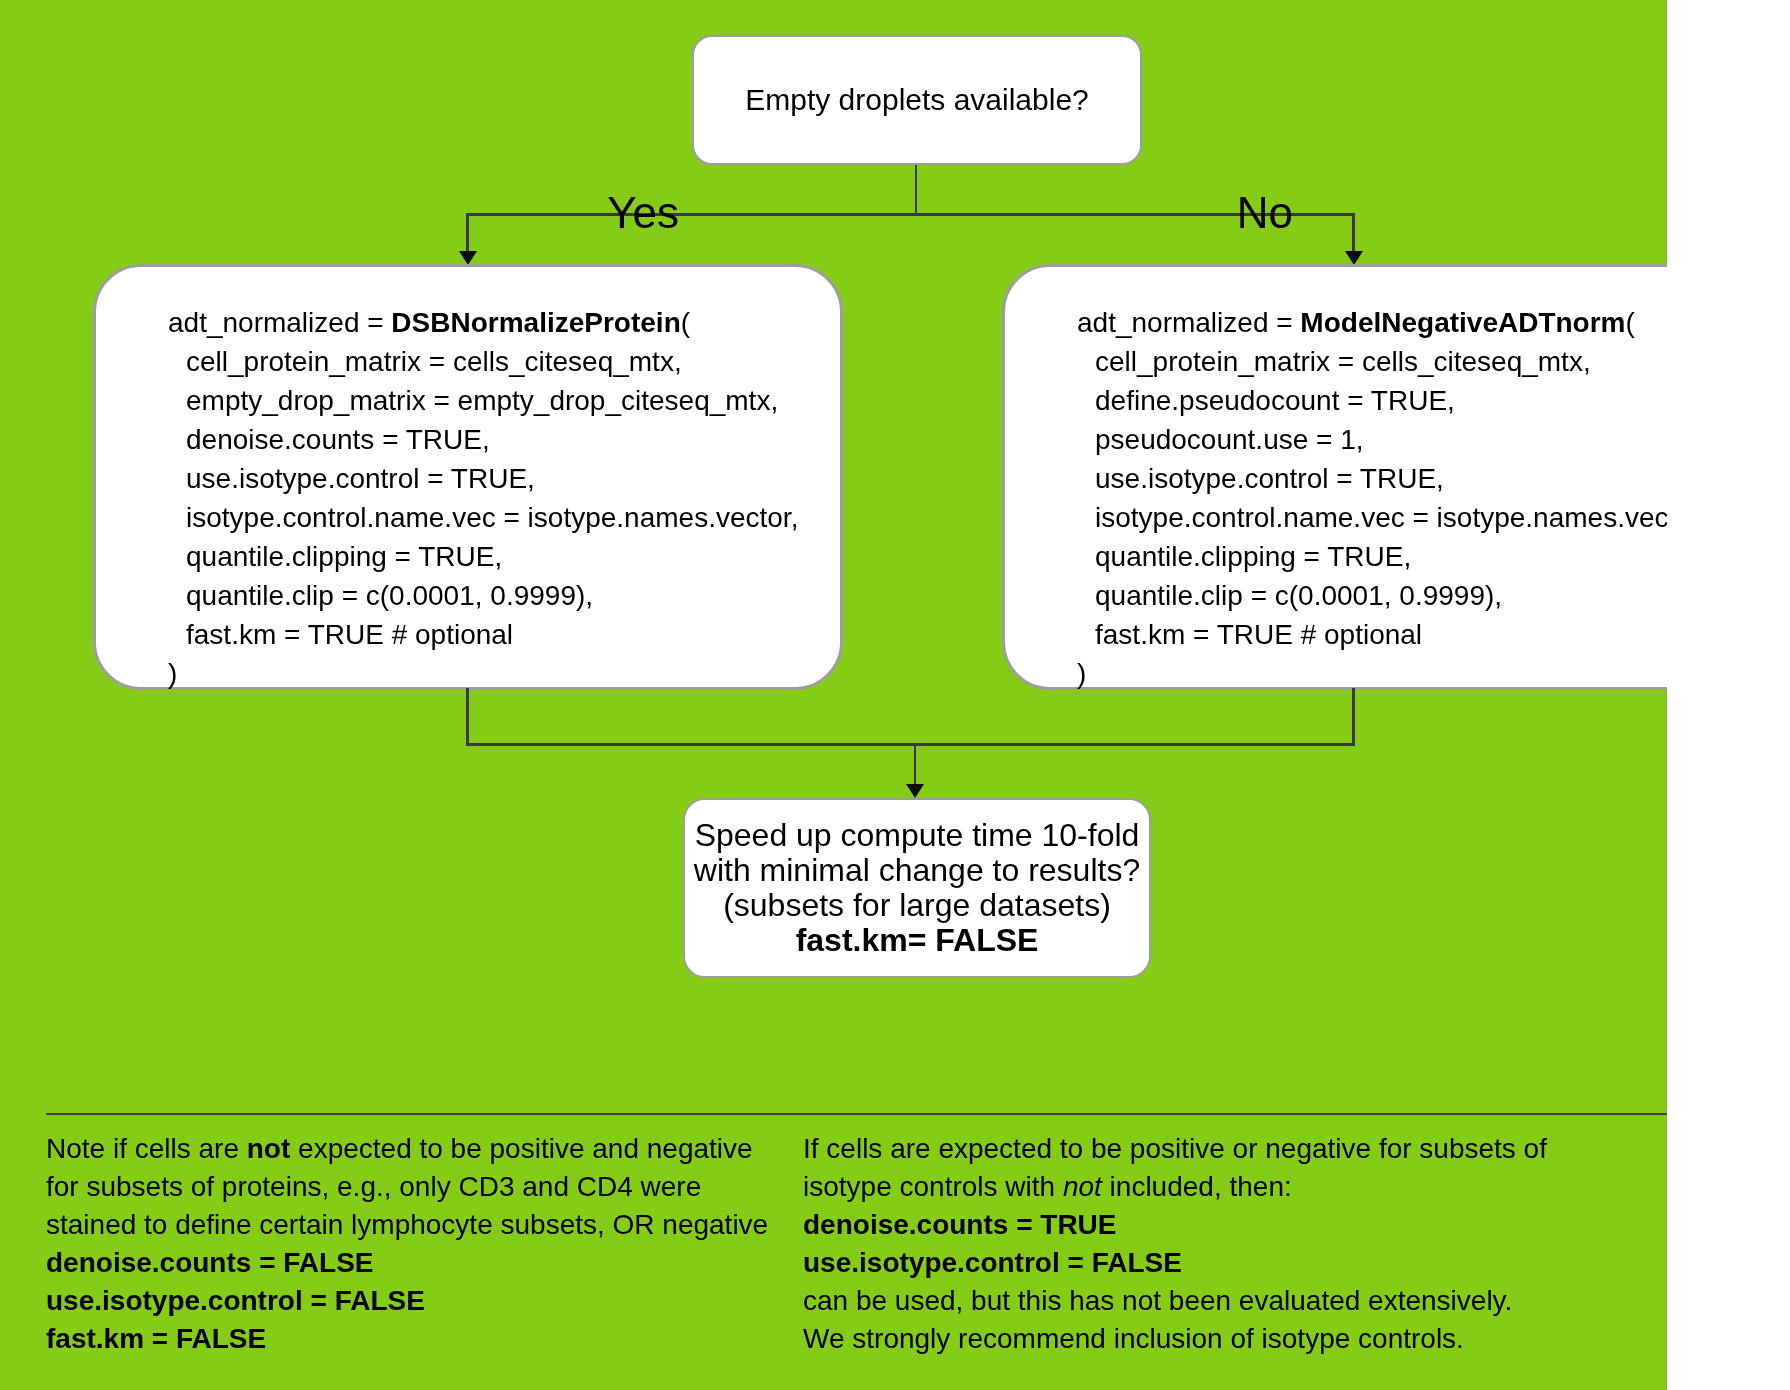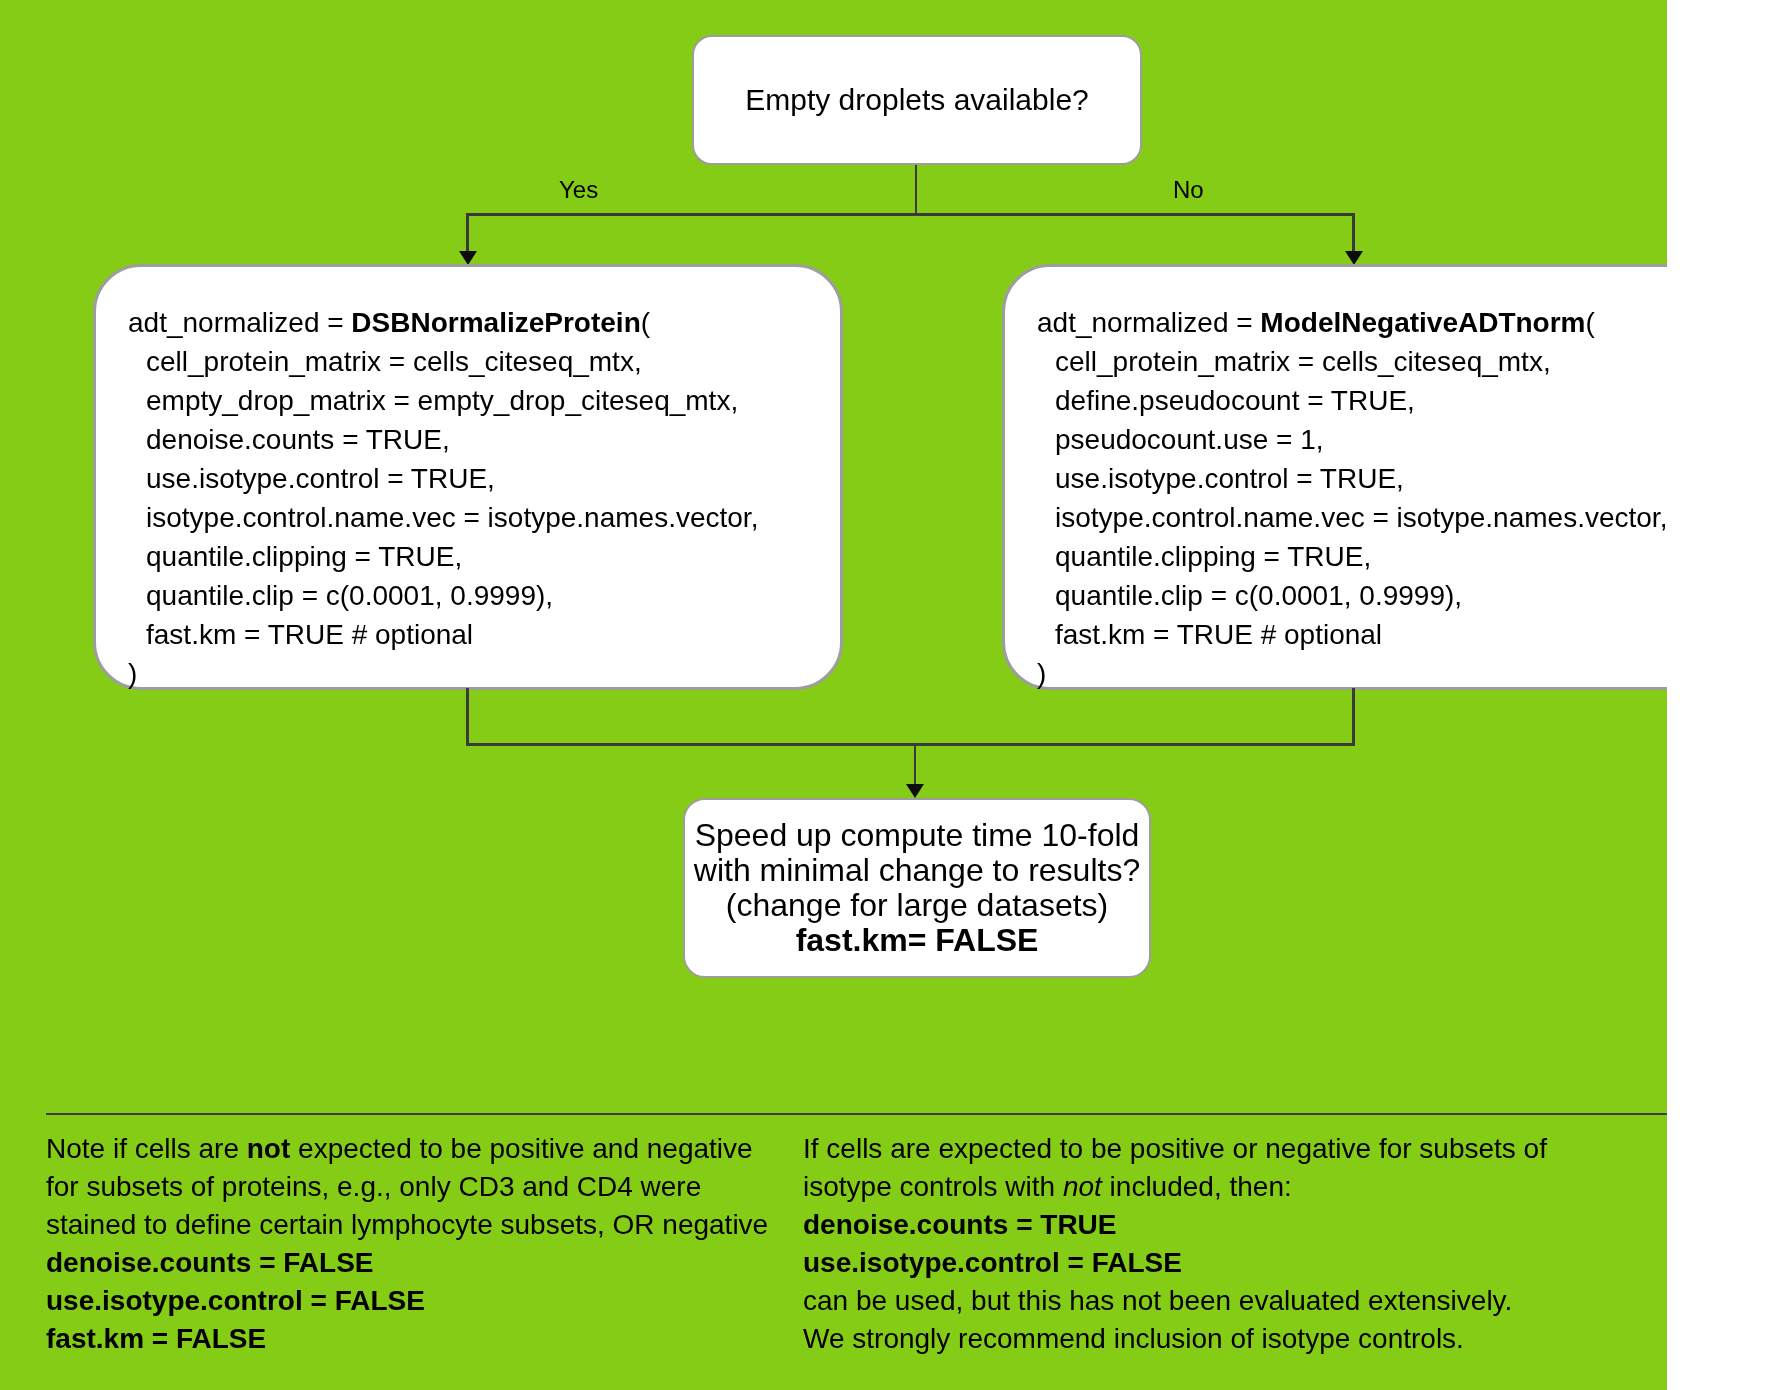--- a/index.html
+++ b/index.html
@@ -21,39 +21,39 @@
   .big-node{
     border-width:3px;
     border-radius:48px;
   }
   #top-box{
     left:692px;top:35px;width:450px;height:130px;
     display:flex;align-items:center;justify-content:center;
     font-size:30px;
   }
   .branch-label{
-    position:absolute;top:176px;width:120px;
-    text-align:left;font-size:24px;
+    position:absolute;top:188px;width:120px;
+    text-align:right;font-size:44px;
   }
   #yes-label{left:559px;}
   #no-label{left:1173px;}
   .line{position:absolute;background:#3a3a3a;}
   .arrowhead{
     position:absolute;width:0;height:0;
     border-left:9px solid transparent;
     border-right:9px solid transparent;
     border-top:14px solid #0d0d0d;
   }
   #left-box{left:93px;top:264px;width:750px;height:426px;}
   #right-box{left:1002px;top:264px;width:737px;height:426px;}
   .codeblock{
     padding:36px 10px 0 32px;
     font-size:28px;line-height:39px;
   }
-  .codeline{white-space:pre;}
+  .codeline{white-space:pre;margin-left:40px;}
   .codeline.indent{padding-left:18px;}
   .b{font-weight:bold;}
   .i{font-style:italic;}
   #result-box{
     left:683px;top:798px;width:468px;height:180px;
     border-radius:22px;
     display:flex;flex-direction:column;align-items:center;justify-content:center;
     font-size:32px;line-height:35px;text-align:center;
   }
   #divider{left:46px;top:1113px;width:1698px;height:2px;background:#3c3c3c;}
@@ -116,21 +116,21 @@
 
   <div class="line" style="left:466px;top:688px;width:3px;height:57px;"></div>
   <div class="line" style="left:1352px;top:688px;width:3px;height:57px;"></div>
   <div class="line" style="left:466px;top:743px;width:889px;height:3px;"></div>
   <div class="line" style="left:914px;top:743px;width:2px;height:42px;"></div>
   <div class="arrowhead" style="left:906px;top:784px;"></div>
 
   <div class="node" id="result-box">
     <div>Speed up compute time 10-fold</div>
     <div>with minimal change to results?</div>
-    <div>(change for large datasets)</div>
+    <div>(subsets for large datasets)</div>
     <div class="b">fast.km= FALSE</div>
   </div>
 
   <div class="line" id="divider"></div>
 
   <div class="note" id="note-left">
     <div><span>Note if cells are </span><span class="b">not</span><span> expected to be positive and negative</span></div>
     <div>for subsets of proteins, e.g., only CD3 and CD4 were</div>
     <div>stained to define certain lymphocyte subsets, OR negative</div>
     <div class="b">denoise.counts = FALSE</div>

